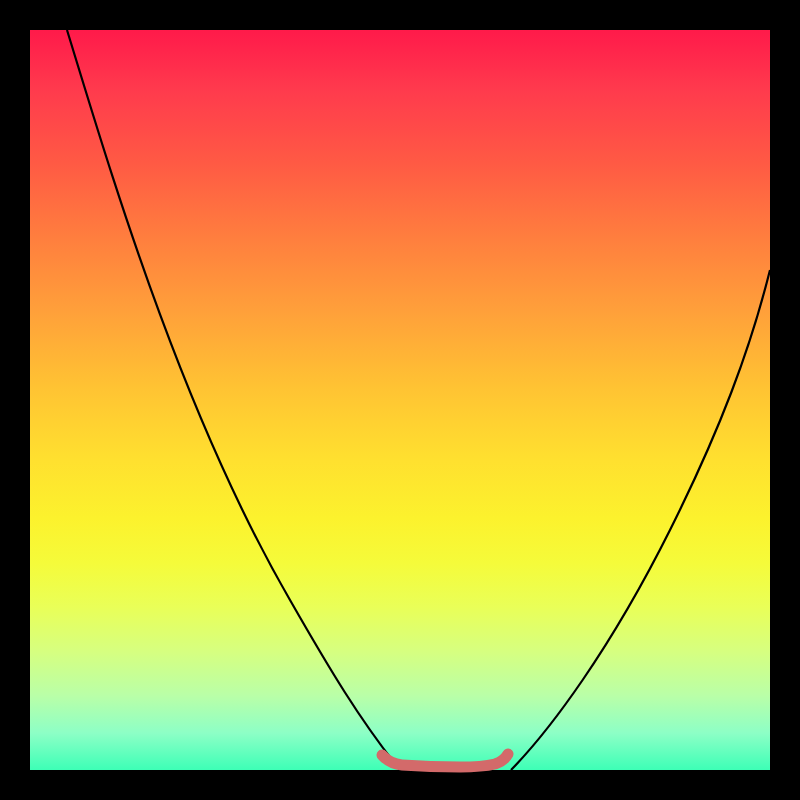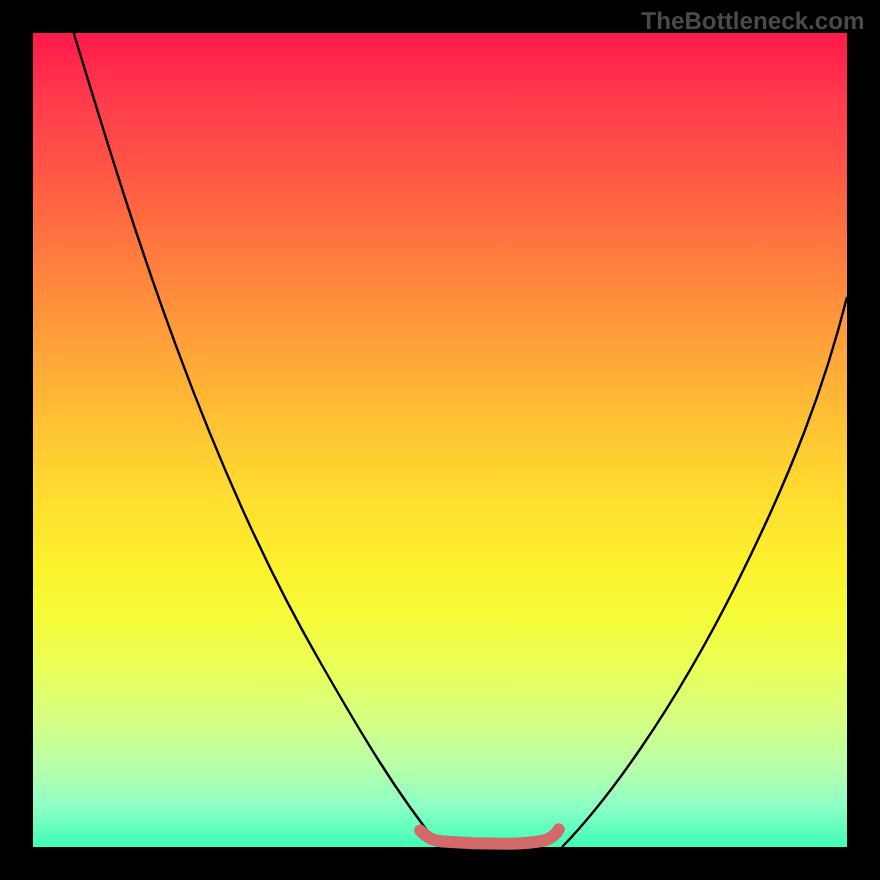--- a/index.html
+++ b/index.html
@@ -56,21 +56,20 @@
     width: 100%;
     height: 100%;
     overflow: visible;
   }
 </style>
 </head>
 <body>
 
 <div class="frame">
 
-  <div class="watermark">TheBottleneck.com</div>
 
   <div class="plot-area">
 
     <svg class="curves" viewBox="0 0 740 740" preserveAspectRatio="none">
 
       <path d="M 37 0
                C 80 140, 150 380, 260 570
                C 300 640, 330 690, 370 740" stroke="#000" stroke-width="2.2" fill="none"></path>
 
       <path d="M 481 740

